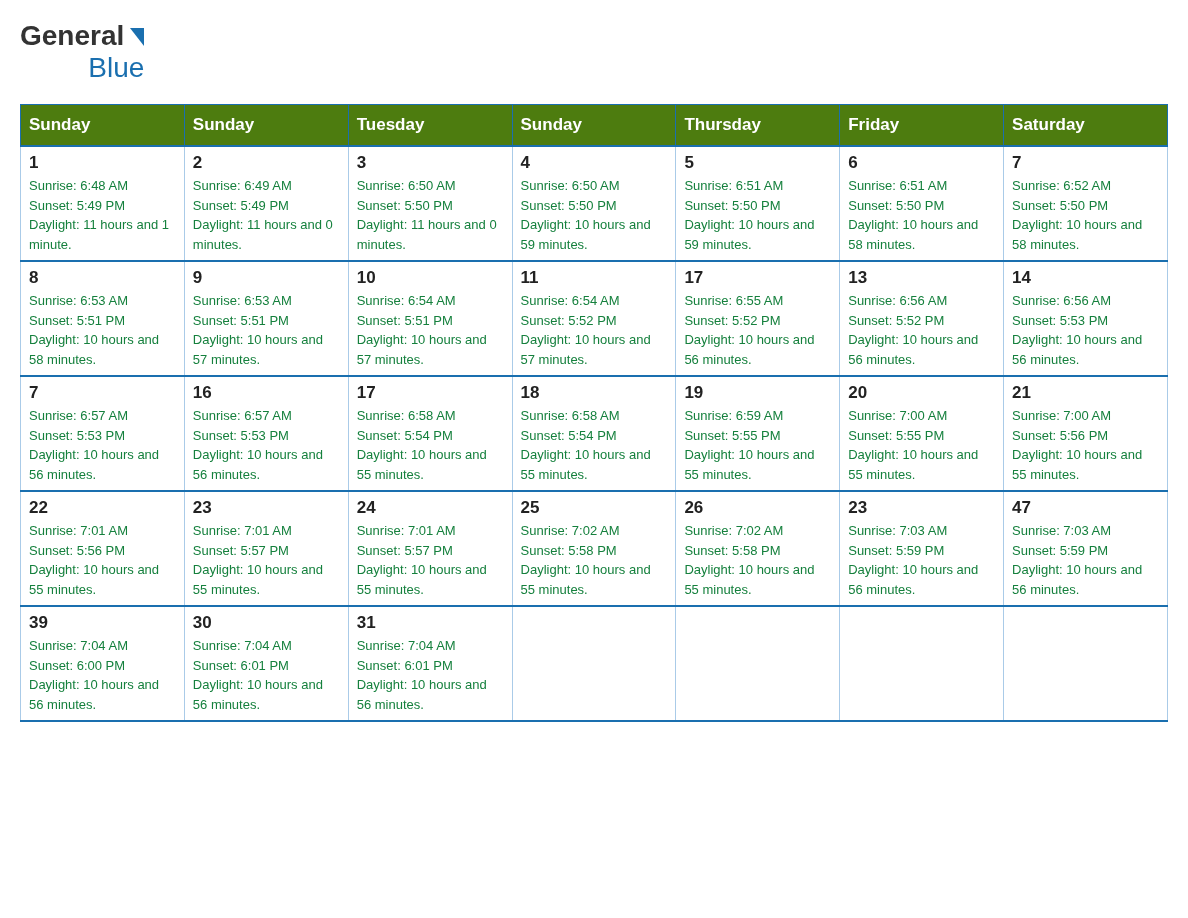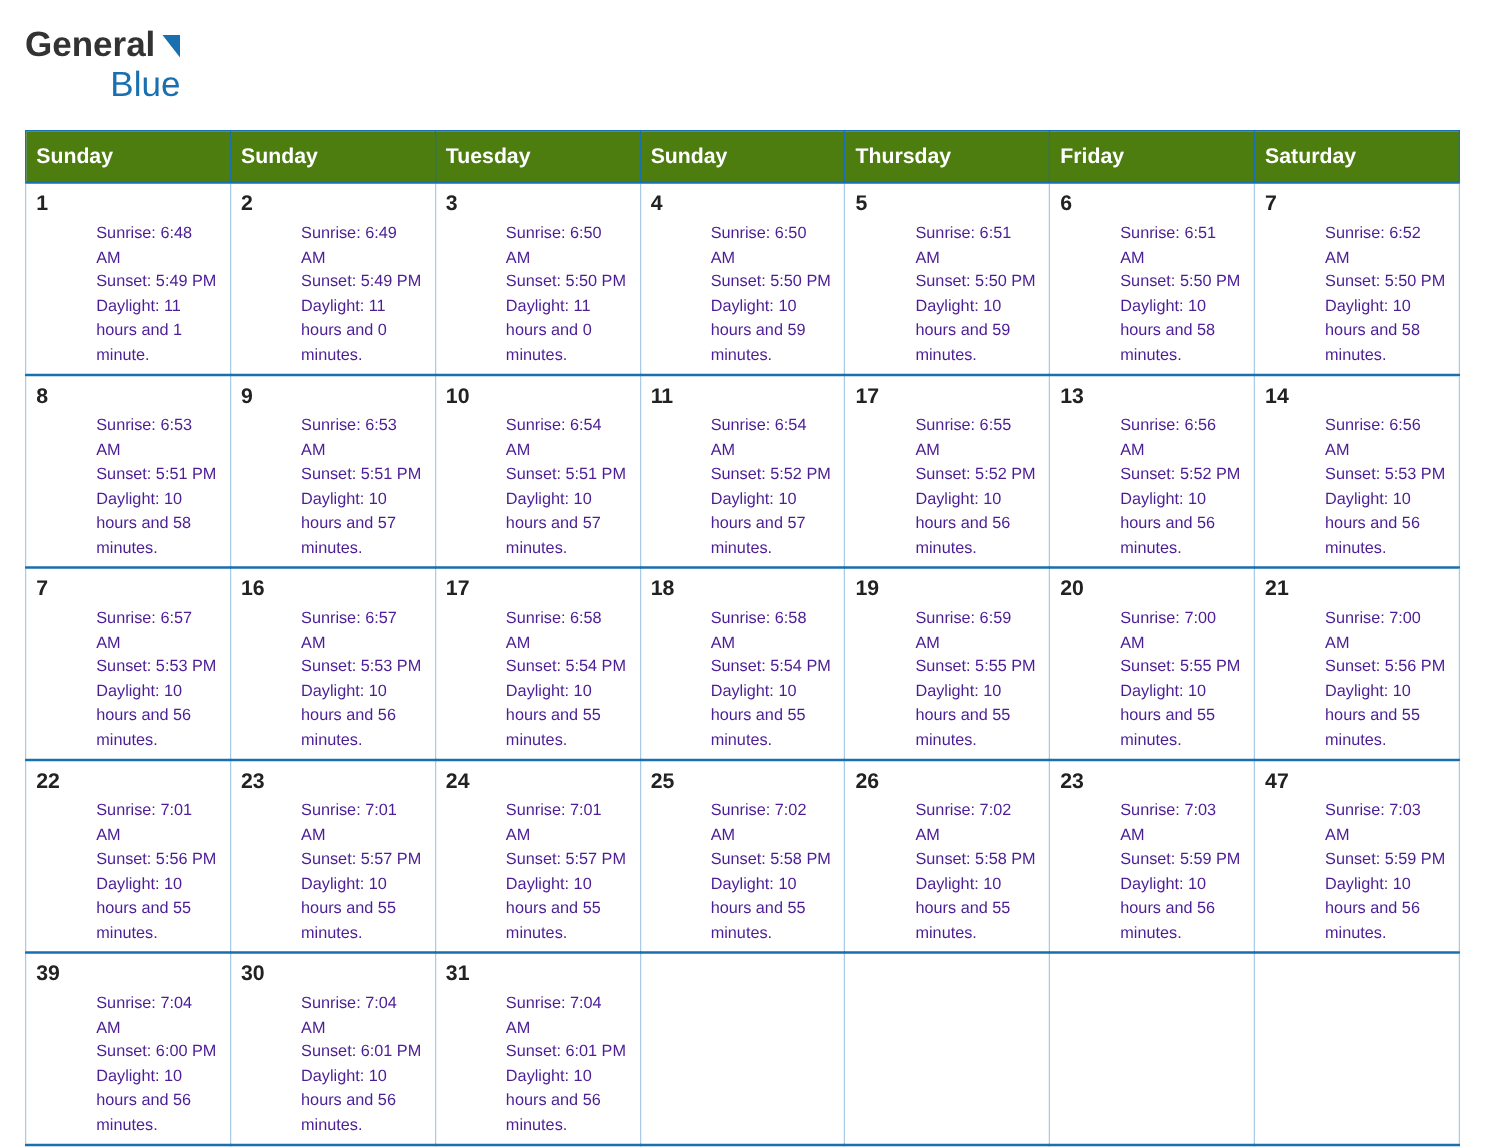--- a/index.html
+++ b/index.html
@@ -86,22 +86,21 @@
     .day-num {
       font-size: 17px;
       font-weight: bold;
       color: #222;
       display: block;
       margin-bottom: 3px;
     }
     .day-info {
       font-size: 13px;
       line-height: 1.5;
-      color: #4c1d95;
-      margin-left: 48px;
+      color: #15803d;
     }
     .empty-cell {
       background: #fff;
     }
     tr {
       border-bottom: 2px solid #1a6faf;
     }
   </style>
 </head>
 <body>

